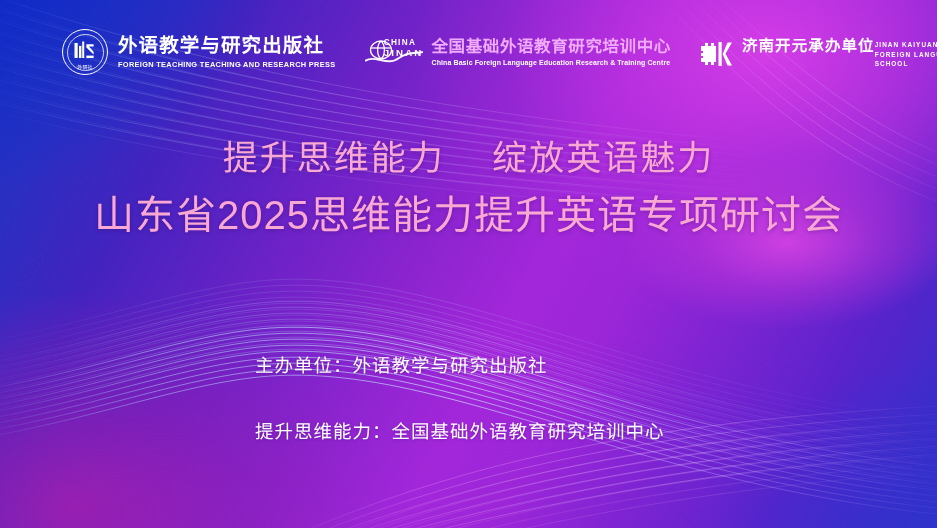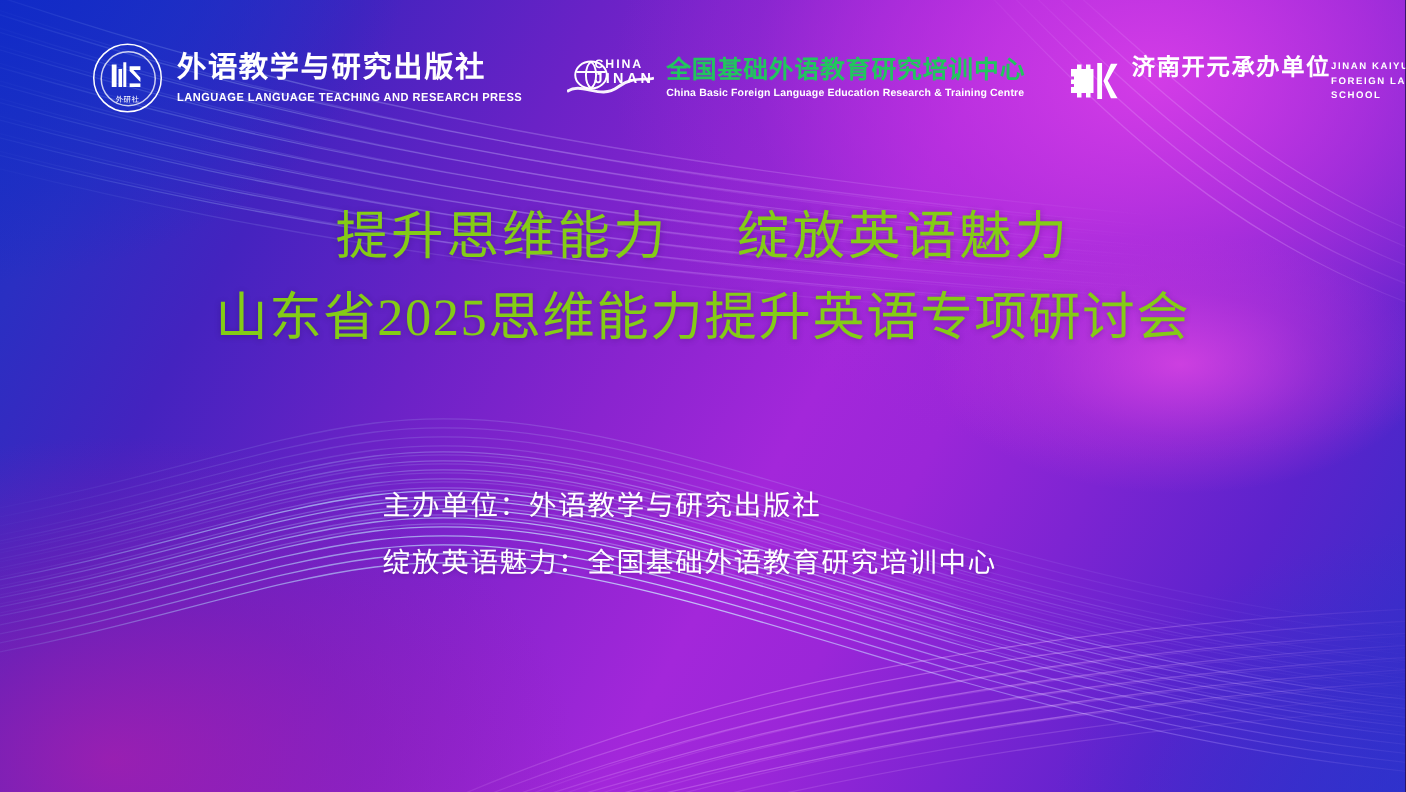--- a/index.html
+++ b/index.html
@@ -161,21 +161,21 @@
     line-height: 1.04;
     font-weight: 700;
     letter-spacing: 1.3px;
   }
   .bfle-letters .l1 { font-size: 8.2px; }
   .bfle-letters .l2 { font-size: 9.6px; letter-spacing: 2.2px; }
   .bfle-words { display: flex; flex-direction: column; justify-content: center; }
   .bfle-cn {
     font-size: 16.5px;
     font-weight: 700;
-    color: #22c55e;
+    color: #f0abfc;
     letter-spacing: 0.6px;
     line-height: 1.1;
     white-space: nowrap;
     font-family: "DejaVu Serif", "Liberation Serif", serif;
   }
   .bfle-en {
     margin-top: 2.5px;
     font-size: 7px;
     font-weight: 700;
     color: #ffffff;
@@ -206,33 +206,33 @@
   }
 
   
   .title-wrap {
     position: absolute;
     top: 136px;
     left: 0; right: 0;
     text-align: center;
   }
   .title-line {
-    color: #84cc16;
-    font-family: Liberation Serif, serif;
+    color: #f9a8d4;
+    font-family: Liberation Sans, sans-serif;
     font-weight: 400;
     white-space: nowrap;
     text-shadow: 0 1px 4px rgba(40, 0, 80, 0.30);
   }
   .title-line-1 {
     font-size: 35px;
     letter-spacing: 2.0px;
     line-height: 1.28;
   }
   .title-line-2 {
-    font-size: 35px;
+    font-size: 40px;
     letter-spacing: 1.0px;
     line-height: 1.28;
     margin-top: 9px;
   }
   .title-gap { display: inline-block; width: 24px; }
 
   
   .orgs {
     position: absolute;
     left: 255px;
@@ -242,20 +242,21 @@
     gap: 18px;
   }
   .org-line {
     color: #ffffff;
     font-family: "DejaVu Serif", "Liberation Serif", serif;
     font-size: 18.5px;
     letter-spacing: 1.0px;
     white-space: nowrap;
     line-height: 1.1;
     text-shadow: 0 1px 3px rgba(40, 0, 80, 0.28);
+    margin-top: 28px;
   }
 </style>
 </head>
 <body>
 
 <div id="slide">
 
   <div class="bg-layer bg-base"></div>
   <div class="bg-layer bg-bloom-tl"></div>
   <div class="bg-layer bg-bloom-tr"></div>
@@ -353,21 +354,21 @@
             <rect x="7.0" y="5" width="2.4" height="12"></rect>
             <rect x="10.2" y="0.5" width="2.0" height="16.5"></rect>
             <path d="M14.4 3.2 L21.6 3.2 L21.6 5.6 L16.9 5.6 L21.6 10.8 L21.6 13.6 L14.4 6.4 Z"></path>
             <rect x="14.4" y="14.6" width="7.2" height="2.4"></rect>
           </g>
         </svg>
         <div class="seal-cn">外研社</div>
       </div>
       <div class="fltrp-words">
         <div class="fltrp-cn">外语教学与研究出版社</div>
-        <div class="fltrp-en">LANGUAGE LANGUAGE TEACHING AND RESEARCH PRESS</div>
+        <div class="fltrp-en">FOREIGN TEACHING TEACHING AND RESEARCH PRESS</div>
       </div>
     </div>
 
     <div class="logo-block logo-bfle">
       <div class="bfle-mark">
         <svg width="58" height="34" viewBox="0 0 58 34" aria-hidden="true">
           <g fill="none" stroke="#ffffff" stroke-width="1.3">
             <ellipse cx="16" cy="15" rx="10.5" ry="9"></ellipse>
             <path d="M16 6.2 C 11.5 9.5 11.5 20.5 16 23.8"></path>
             <path d="M16 6.2 C 20.5 9.5 20.5 20.5 16 23.8"></path>
@@ -413,16 +414,16 @@
     <div class="title-line title-line-1">
       <span>提升思维能力</span>
       <span class="title-gap"></span>
       <span>绽放英语魅力</span>
     </div>
     <div class="title-line title-line-2">山东省2025思维能力提升英语专项研讨会</div>
   </div>
 
   <div class="orgs">
     <div class="org-line">主办单位：外语教学与研究出版社</div>
-    <div class="org-line">绽放英语魅力：全国基础外语教育研究培训中心</div>
+    <div class="org-line">提升思维能力：全国基础外语教育研究培训中心</div>
   </div>
 
 </div>
 
 </body></html>

